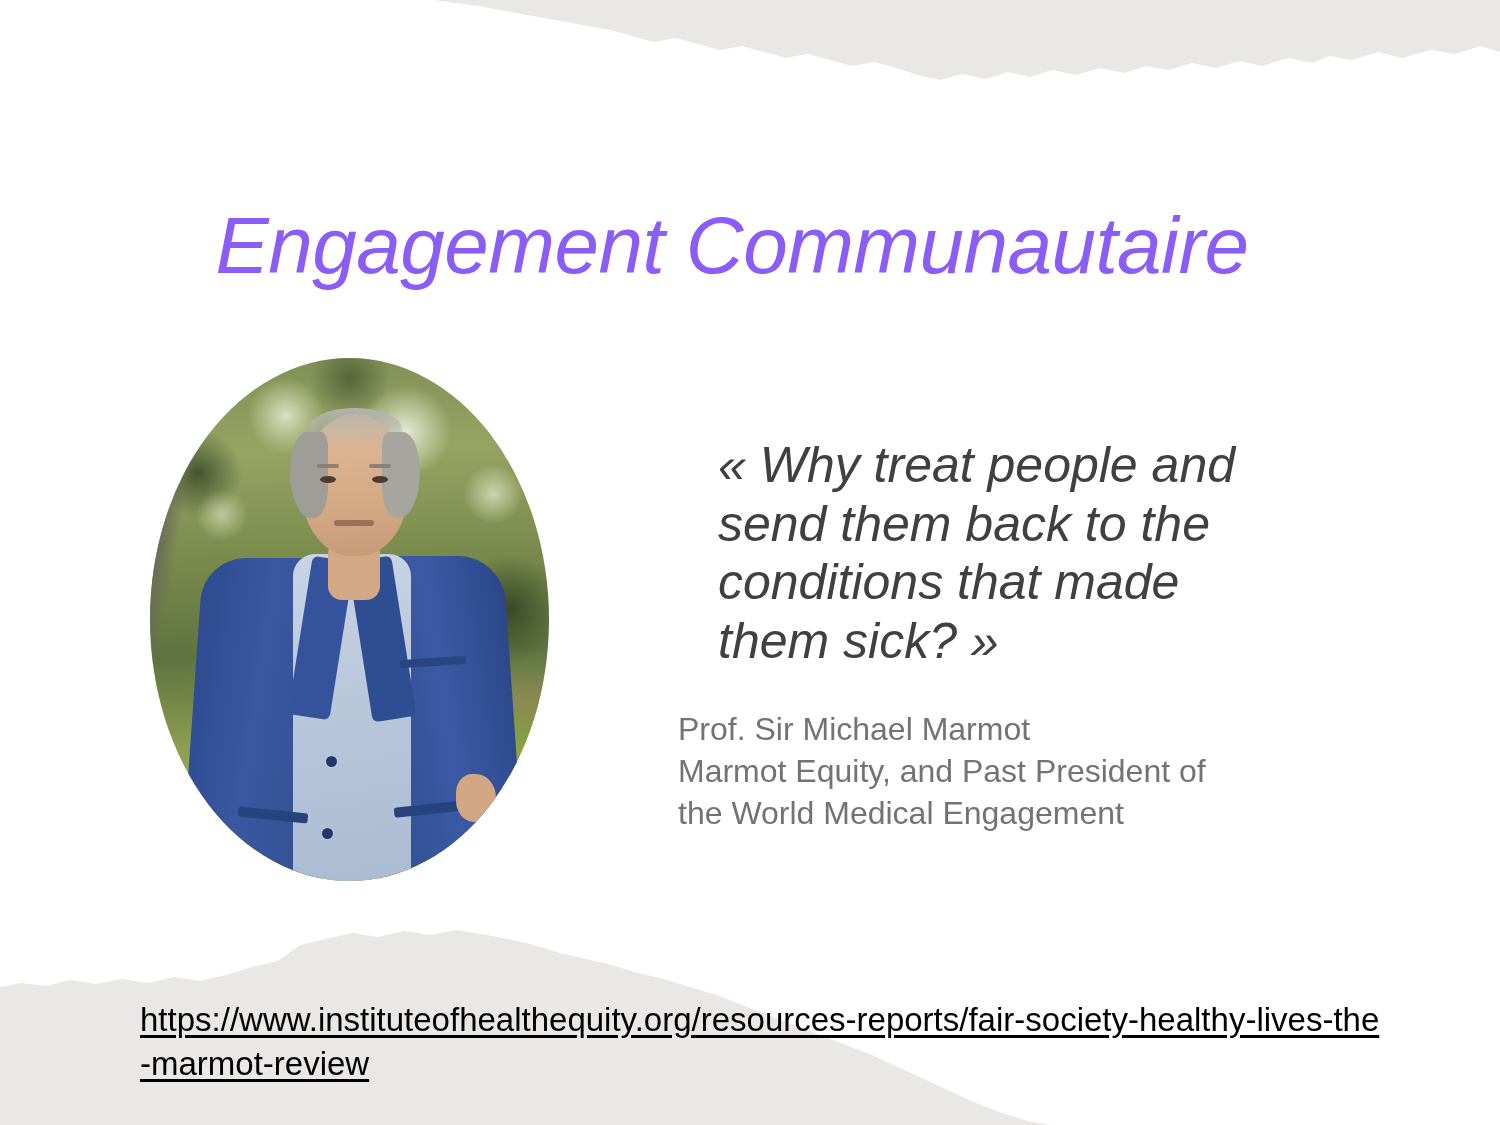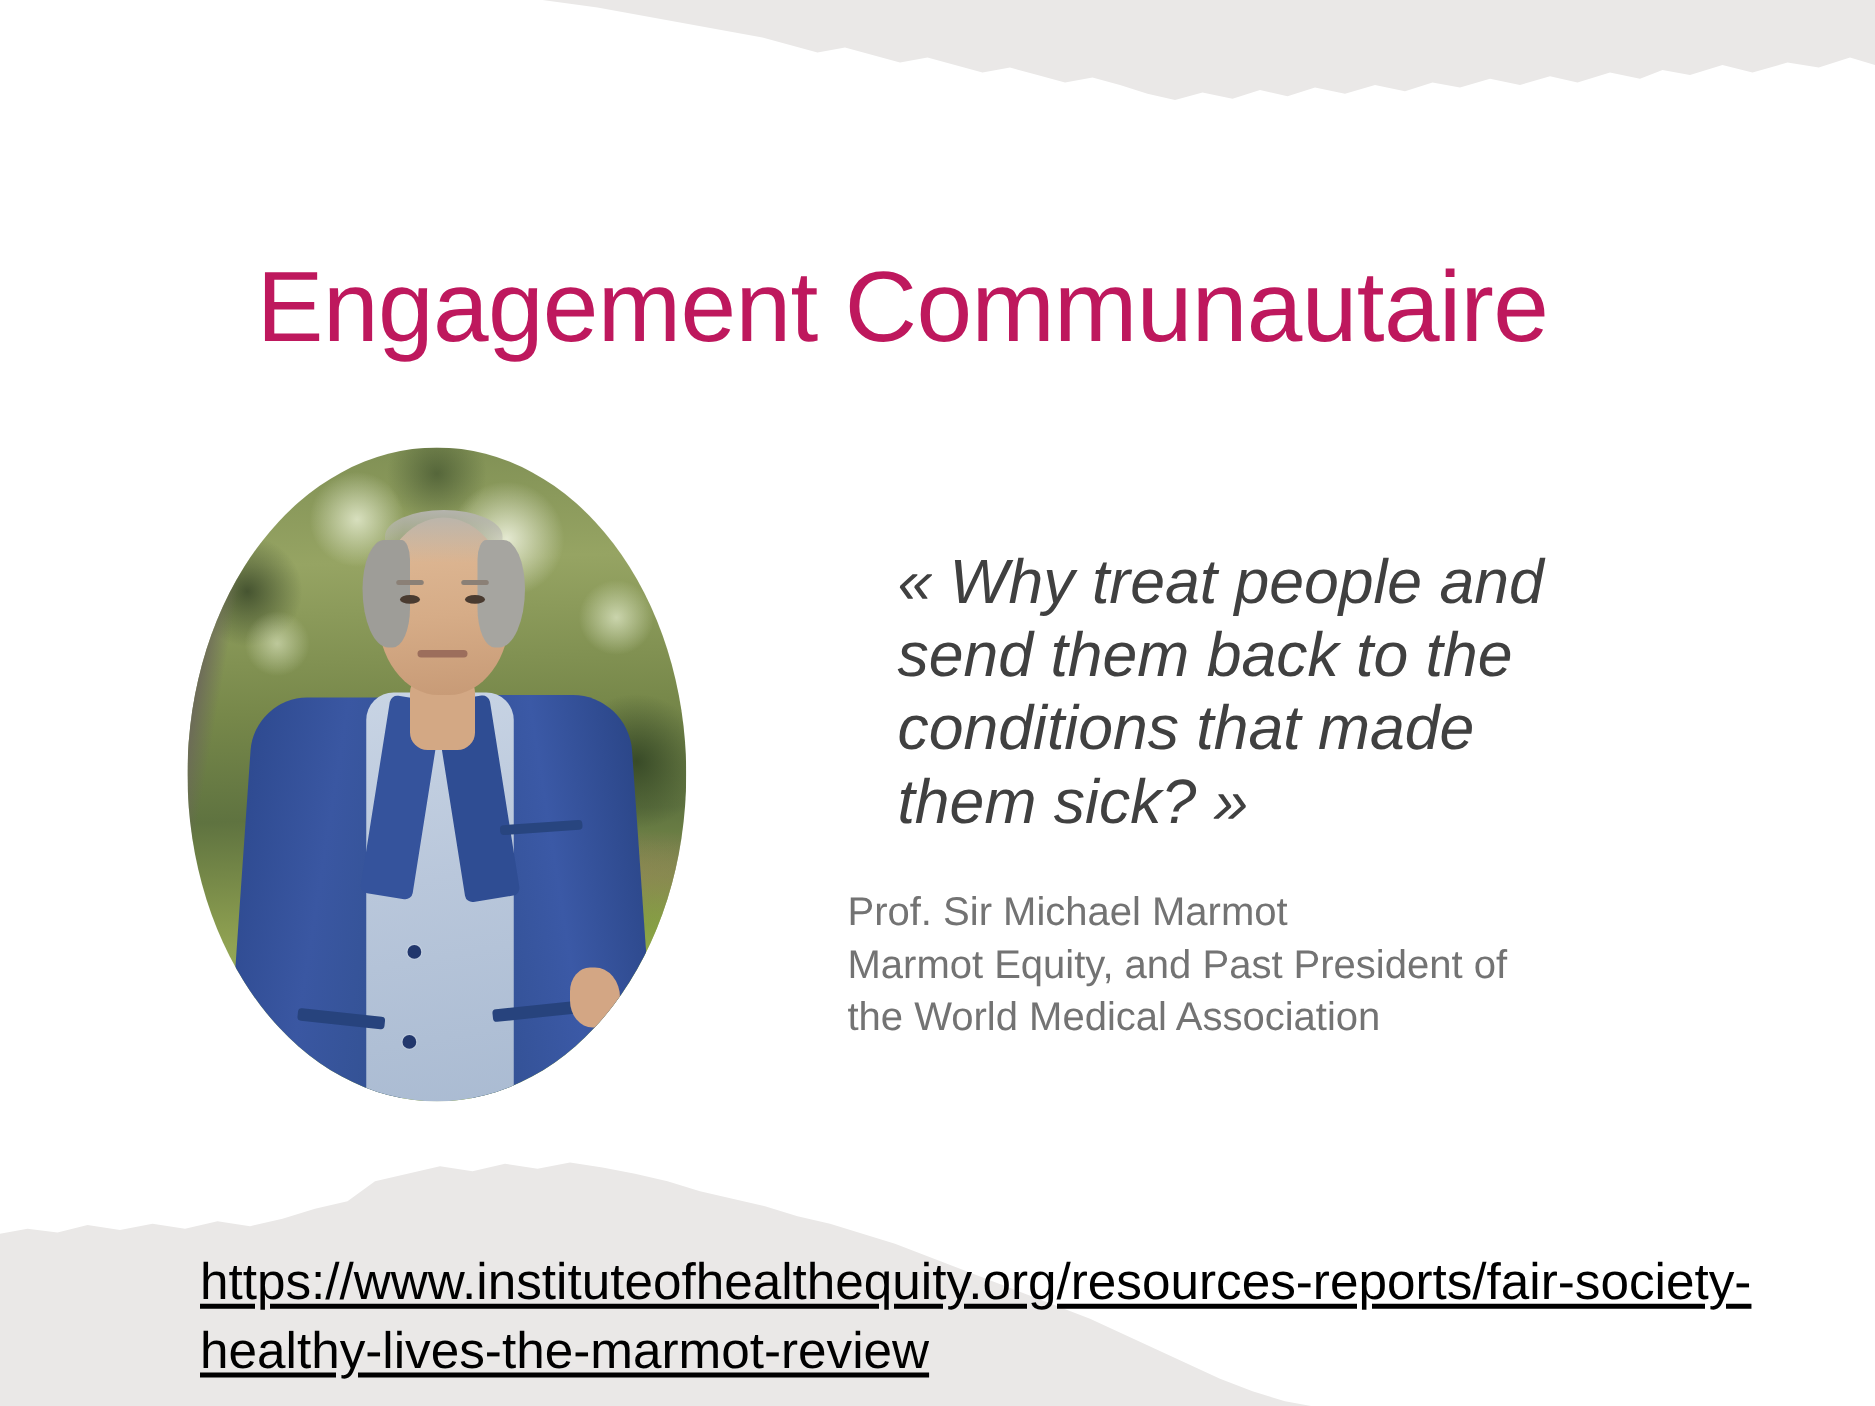--- a/index.html
+++ b/index.html
@@ -33,31 +33,32 @@
   #torn-bottom {
     bottom: 0;
     left: 0;
     width: 1500px;
     height: 200px;
   }
 
   
   #page-title {
     position: absolute;
-    left: 2px;
+    left: 12px;
     top: 152px;
     width: 1440px;
     text-align: center;
     font-size: 80px;
     font-weight: 400;
     line-height: 1.0;
     letter-spacing: -0.5px;
-    color: #be185d;
+    color: #8b5cf6;
     white-space: nowrap;
     font-family: "Liberation Sans", sans-serif;
+    font-style: italic;
   }
 
   
   #portrait-frame {
     position: absolute;
     left: 150px;
     top: 358px;
     width: 399px;
     height: 523px;
     border-radius: 50% / 50%;
@@ -206,29 +207,28 @@
     font-family: "Liberation Sans", sans-serif;
   }
   #attribution .attr-line { display: block; }
 
   
   #source-link {
     position: absolute;
     left: 140px;
     top: 998px;
     width: 1250px;
-    font-size: 41px;
+    font-size: 33px;
     line-height: 1.33;
     color: #000000;
     text-decoration: underline;
     text-underline-offset: 4px;
     word-break: break-all;
     font-family: "Liberation Sans", sans-serif;
     cursor: pointer;
-    margin-left: 20px;
   }
 </style>
 </head>
 <body>
 
 <div id="slide">
 
   <svg class="torn" id="torn-top" viewBox="0 0 1500 130" preserveAspectRatio="none" aria-hidden="true">
     <path d="M570,0 L1500,0 L1500,52 L1480,46 L1455,54 L1430,50 L1402,58 L1378,52 L1352,60
              L1330,56 L1312,63 L1288,58 L1262,66 L1240,61 L1216,68 L1192,63 L1168,70
@@ -274,18 +274,18 @@
       <div class="pp pp-btn" id="pp-btn2"></div>
       <div class="pp" id="pp-hand-r"></div>
     </div>
   </div>
 
   <blockquote id="quote-text">« Why treat people and send them back to the conditions that made them sick? »</blockquote>
 
   <div id="attribution">
     <span class="attr-line">Prof. Sir Michael Marmot</span>
     <span class="attr-line">Marmot Equity, and Past President of</span>
-    <span class="attr-line">the World Medical Association</span>
+    <span class="attr-line">the World Medical Engagement</span>
   </div>
 
   <a id="source-link" href="#" title="https://www.instituteofhealthequity.org/resources-reports/fair-society-healthy-lives-the-marmot-review">https://www.instituteofhealthequity.org/resources-reports/fair-society-healthy-lives-the-marmot-review</a>
 
 </div>
 
 </body></html>

